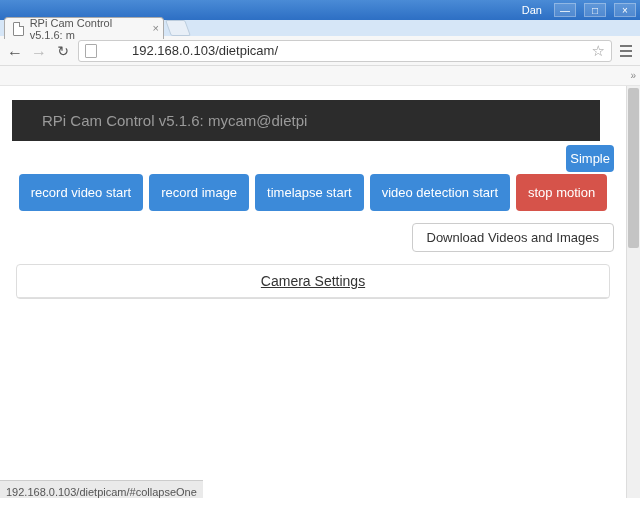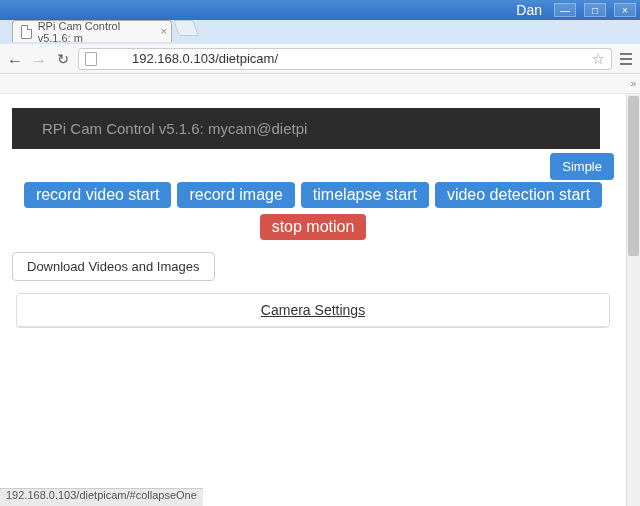--- a/index.html
+++ b/index.html
@@ -1,23 +1,23 @@
 <!DOCTYPE html>
 <html><head>
 <meta charset="utf-8">
 <style>
   * { box-sizing: border-box; }
   body { margin: 0; font-family: Arial, sans-serif; font-size: 13px; background: #fff; }
   
   
   .win-titlebar { height: 20px; background: linear-gradient(#4a8bd6, #2d6fc4); display: flex; align-items: center; justify-content: flex-end; color: #fff; padding: 0 4px; gap: 8px; }
-  .win-titlebar .user { font-size: 14px; margin-right: 4px; }
+  .win-titlebar .user { font-size: 11px; margin-right: 4px; }
   .win-btn { width: 22px; height: 14px; background: rgba(255,255,255,0.15); border: 1px solid rgba(255,255,255,0.3); display: flex; align-items: center; justify-content: center; font-size: 10px; }
   
-  .tabstrip { height: 24px; background: #d6e6f7; display: flex; align-items: flex-start; padding-left: 12px; }
+  .tabstrip { height: 16px; background: #d6e6f7; display: flex; align-items: center; padding-left: 4px; }
   .tab { background: #f7f7f7; border: 1px solid #aaa; border-bottom: none; border-radius: 4px 4px 0 0; height: 22px; padding: 0 20px 0 8px; display: flex; align-items: center; gap: 6px; position: relative; font-size: 11px; color: #555; max-width: 160px; }
   .tab .file-ic { width: 12px; height: 14px; border: 1px solid #888; border-radius: 1px; position: relative; display: inline-block; background:#fff; }
   .tab .file-ic::after { content:""; position:absolute; top:-1px; right:-1px; width:4px; height:4px; border-left:1px solid #888; border-bottom:1px solid #888; background:#f7f7f7; }
   .tab .close { position: absolute; right: 4px; top: 4px; font-size: 11px; color:#888; }
   .newtab { width: 20px; height: 16px; margin-left: 4px; background:#e8eff7; border:1px solid #bcd; transform: skewX(20deg); border-radius:2px; }
   
   .toolbar { height: 30px; background: #f7f7f7; border-bottom: 1px solid #ddd; display: flex; align-items: center; padding: 0 6px; gap: 6px; }
   .nav-arrow { font-size: 16px; color: #555; width:18px; text-align:center; }
   .nav-arrow.dis { color: #bbb; }
   .reload { font-size: 14px; color:#555; width:18px; text-align:center; }
@@ -37,44 +37,44 @@
   .scrollbar-thumb { position:absolute; left:1px; width:11px; top:2px; height:160px; background:#c4c4c4; border-radius:2px; }
   .scrollbar-arrow-up { position:absolute; top:0; left:0; width:14px; height:14px; display:flex; align-items:center; justify-content:center; font-size:9px; color:#888; }
   
   .page { margin-right:14px; padding: 0; }
   
   .black-header { background:#2c2c2c; color:#9a9a9a; padding:12px 30px; margin:14px 26px 0 12px; font-size:15px; }
   
   .content { padding: 6px 12px 0 12px; }
   
   .simple-row { display:flex; justify-content:flex-end; margin-bottom:2px; margin-top:-2px;}
-  .btn { border:none; border-radius:4px; padding:6px 12px; font-size:13px; color:#fff; cursor:pointer; }
+  .btn { border:none; border-radius:4px; padding:6px 4px; font-size:13px; color:#fff; cursor:pointer; }
   .btn-blue { background:#3c8ad9; }
   .btn-red { background:#d6534a; }
   .btn-default { background:#fff; color:#333; border:1px solid #ccc; }
   
   .camera-view { margin:0 auto 10px auto; width:390px; height:210px; position:relative; background: radial-gradient(ellipse at 40% 50%, #3a4030 0%, #2a3020 35%, #1c2418 55%, #6a5a40 70%, #c8c0b0 90%); border:1px solid #999; overflow:hidden; }
   .camera-overlay-text { position:absolute; top:4px; left:50%; transform:translateX(-50%); color:#fff; font-size:11px; text-shadow:0 0 3px #000; }
   .led1 { position:absolute; top:110px; left:218px; width:6px; height:6px; border-radius:50%; background:#ff0040; box-shadow:0 0 12px 4px rgba(255,0,80,0.8); }
   .led2 { position:absolute; top:178px; left:240px; width:5px; height:5px; border-radius:50%; background:#ff3050; box-shadow:0 0 10px 3px rgba(255,40,80,0.7); }
   .cone { position:absolute; top:170px; left:225px; width:0; height:0; border-left:6px solid transparent; border-right:6px solid transparent; border-bottom:14px solid #d86020; }
   .cone::after { content:""; position:absolute; top:13px; left:-8px; width:16px; height:3px; background:#333; }
   
   .board-edge-left { position:absolute; top:30px; left:30px; width:320px; height:150px; border:1px solid rgba(60,70,50,0.4); border-radius:3px; }
   
   .btn-row { display:flex; gap:6px; justify-content:center; flex-wrap:wrap; margin-bottom:12px; }
-  .btn-row .btn { padding:4px 12px; font-size:16px; }
-  .btn-row2 { display:flex; gap:10px; justify-content:flex-start; margin-bottom:12px; }
+  .btn-row .btn { padding:11px 12px; font-size:13px; }
+  .btn-row2 { display:flex; gap:10px; justify-content:flex-end; margin-bottom:12px; }
   .btn-row2 .btn-default { padding:6px 14px; font-size:13px; }
   
   .panel { border:1px solid #ddd; border-radius:4px; margin:0 4px; }
   .panel-heading { text-align:center; padding:8px; border-bottom:1px solid #E0E0E0; }
   .panel-heading a { color:#333; text-decoration:underline; font-size:14px; }
   
-  .status-bar { position:absolute; left:0; bottom:0; height:18px; background:#eaeaea; border-top:1px solid #ccc; padding:0 6px; font-size:11px; color:#555; display:flex; align-items:flex-start; min-width:200px; }
+  .status-bar { position:absolute; left:0; bottom:0; height:18px; background:#eaeaea; border-top:1px solid #ccc; padding:0 6px; font-size:11px; color:#555; display:flex; align-items:flex-end; min-width:200px; }
 </style>
 </head>
 <body>
 
 <div class="win-titlebar">
   <span class="user">Dan</span>
   <div class="win-btn">—</div>
   <div class="win-btn">□</div>
   <div class="win-btn">×</div>
 </div>

